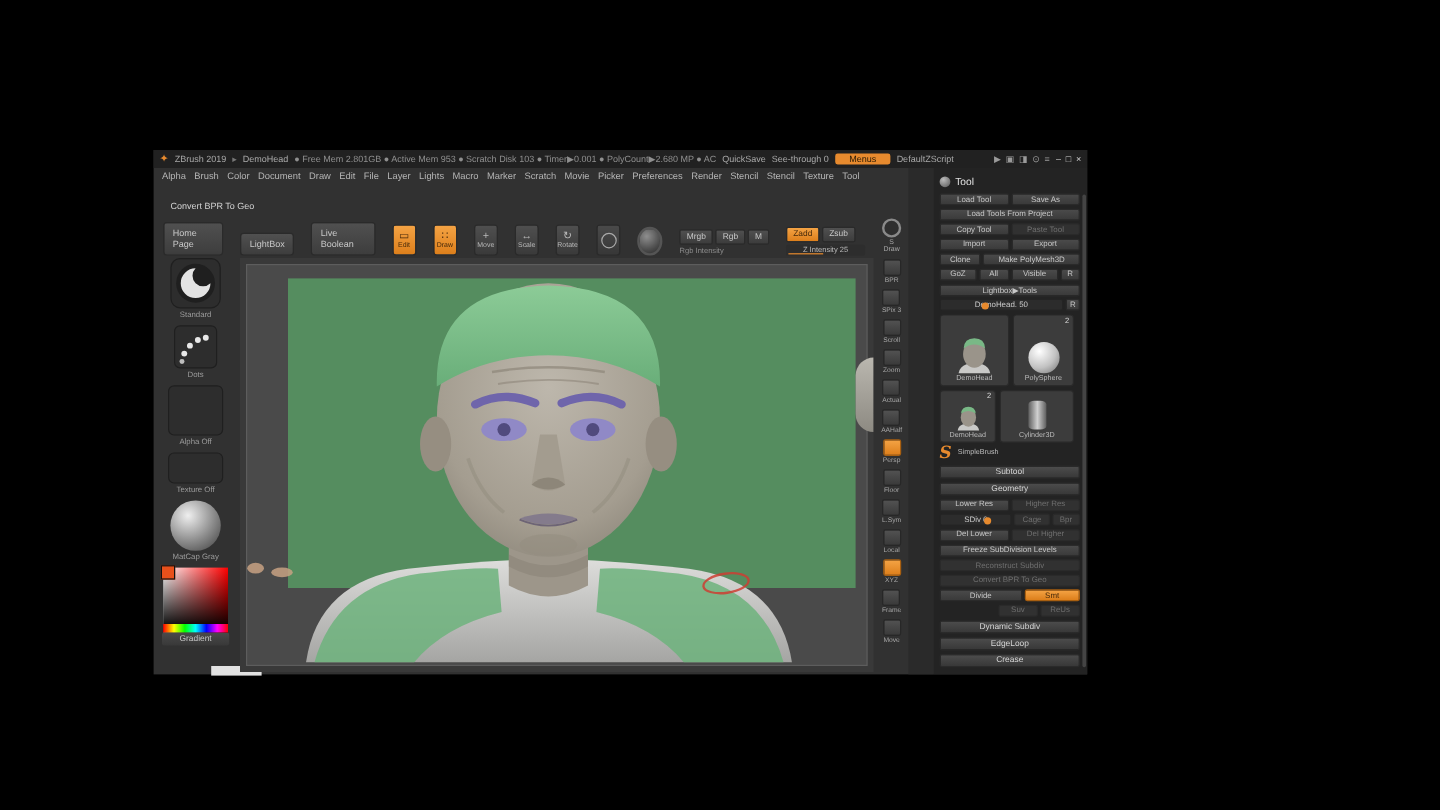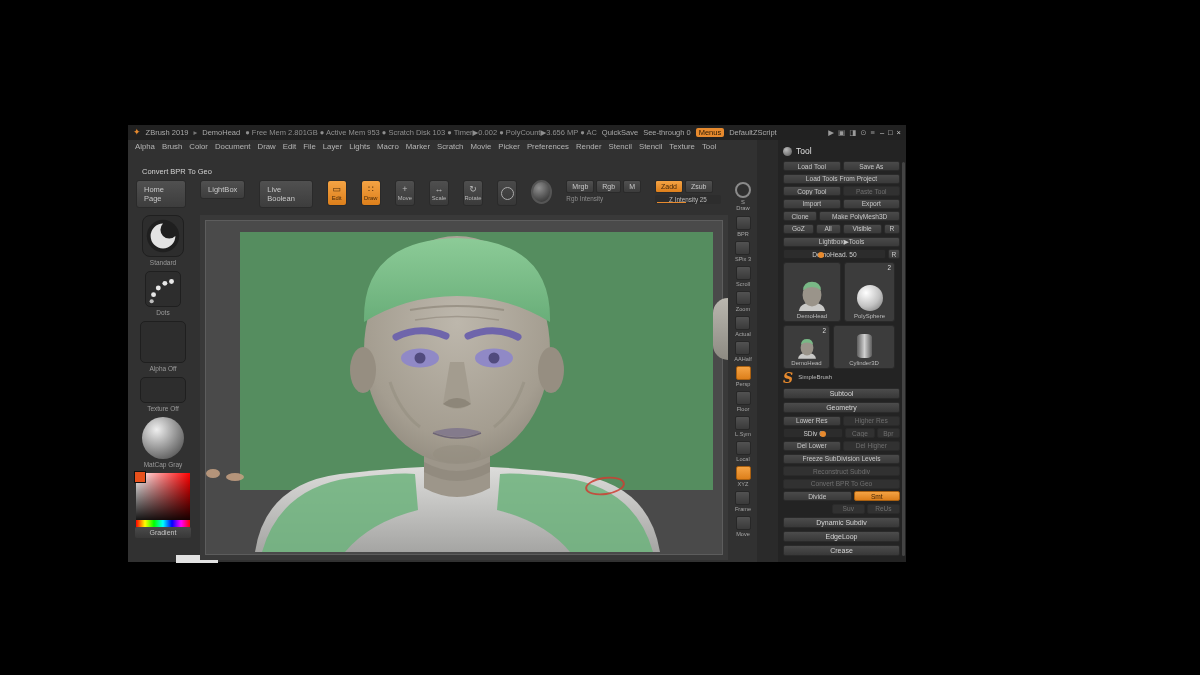--- a/index.html
+++ b/index.html
@@ -14,33 +14,33 @@
 
   
   .zb { position:absolute; left:128px; top:125px; width:778px; height:437px; background:#313131;
         color:#bdbdbd; font-size:8px; }
 
   .titlebar { position:absolute; left:0; top:0; right:0; height:15px; background:#212121;
               display:flex; align-items:center; gap:5px; padding:0 5px; font-size:7.5px; white-space:nowrap; color:#a9a9a9; }
   .zstar { color:#e78a2e; font-size:9px; line-height:1; }
   .tb-sep { color:#777; }
   .stats { color:#8f8f8f; }
-  .menus-badge { background:#e78a2e; color:#2a1a04; padding:0 3px; border-radius:2px; }
+  .menus-badge { background:#e78a2e; color:#2a1a04; padding:0 12px; border-radius:2px; }
   .ticons { margin-left:auto; display:flex; gap:4px; color:#9a9a9a; }
   .winctl { display:flex; gap:4px; color:#cfcfcf; }
 
   .menurow { position:absolute; left:7px; right:4px; display:flex; gap:7px; font-size:7.8px; color:#b5b5b5; }
   .menurow.r1 { top:17px; }
   .menurow.r2 { top:29px; }
   .menurow span { cursor:default; }
   .hint { position:absolute; left:14px; top:42px; font-size:7.5px; color:#d2d2d2; }
 
   
   .shelf { position:absolute; left:8px; top:55px; height:33px; width:585px;
-           display:flex; align-items:flex-start; gap:14px; }
+           display:flex; align-items:flex-end; gap:14px; }
   .sbtn { background:linear-gradient(#505050,#3d3d3d); border:1px solid #2a2a2a; border-radius:3px;
           padding:4px 7px; font-size:7.5px; color:#c9c9c9; }
   .modebtn { width:23px; height:26px; border-radius:3px; display:flex; flex-direction:column;
              align-items:center; justify-content:center; font-size:5.8px; gap:1px; border:1px solid #2a2a2a; }
   .modebtn.orange { background:linear-gradient(#f4a344,#dd7f1b); color:#46290a; }
   .modebtn.dark { background:linear-gradient(#4f4f4f,#3a3a3a); color:#b9b9b9; }
   .glyph { font-size:9px; line-height:1; }
   .strokebtn { width:23px; height:26px; border-radius:3px; background:linear-gradient(#4a4a4a,#373737);
                border:1px solid #2a2a2a; display:flex; align-items:center; justify-content:center; }
   .ring { width:13px; height:13px; border-radius:50%; border:1.5px solid #aaa; }
@@ -127,21 +127,21 @@
 <div class="stage">
 
 
   <div class="zb">
 
     <div class="titlebar">
       <span class="zstar">✦</span>
       <span>ZBrush 2019</span>
       <span class="tb-sep">▸</span>
       <span>DemoHead</span>
-      <span class="stats">● Free Mem 2.801GB  ● Active Mem 953  ● Scratch Disk 103  ● Timer▶0.002  ● PolyCount▶3.656 MP  ● AC</span>
+      <span class="stats">● Free Mem 2.801GB  ● Active Mem 953  ● Scratch Disk 103  ● Timer▶0.001  ● PolyCount▶2.680 MP  ● AC</span>
       <span>QuickSave</span>
       <span>See-through 0</span>
       <span class="menus-badge">Menus</span>
       <span>DefaultZScript</span>
       <span class="ticons">
         <span>▶</span>
         <span>▣</span>
         <span>◨</span>
         <span>⊙</span>
         <span>≡</span>

